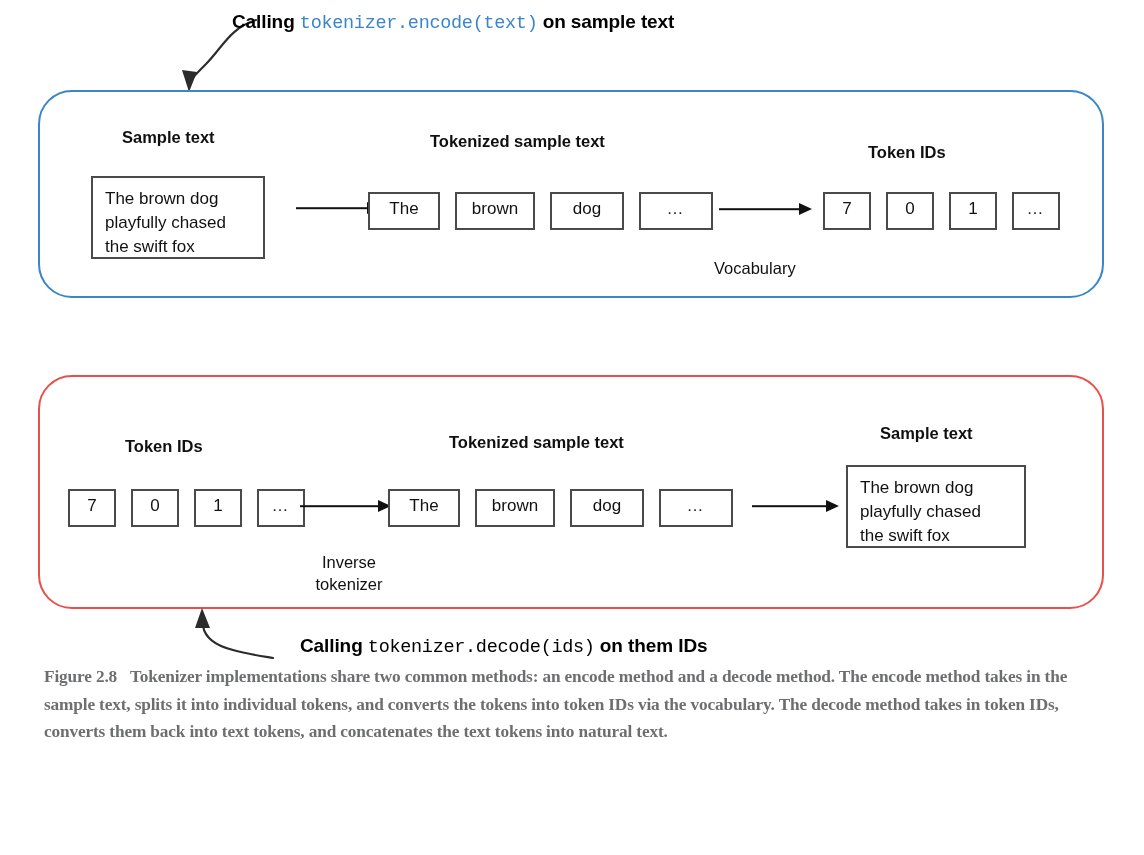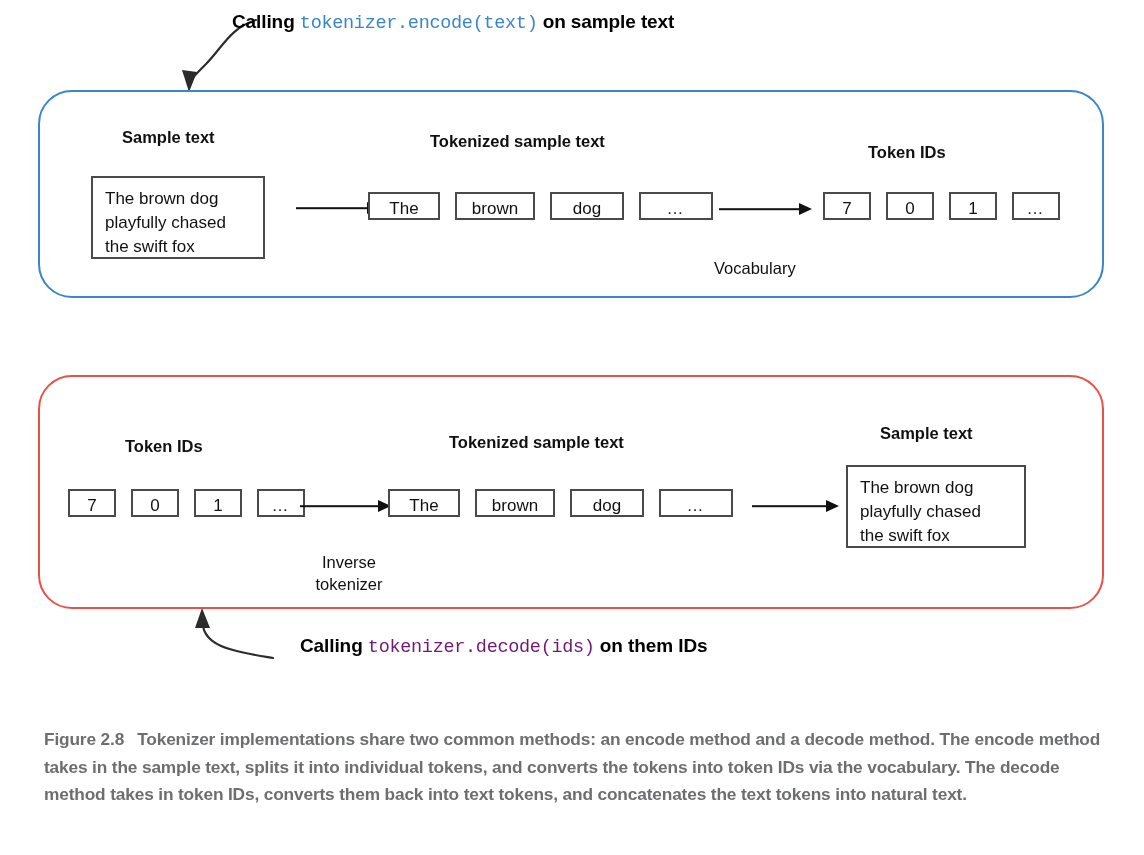--- a/index.html
+++ b/index.html
@@ -26,21 +26,21 @@
     white-space: nowrap;
     letter-spacing: -0.1px;
   }
   .callout .code {
     font-family: "Liberation Mono", "DejaVu Sans Mono", monospace;
     font-weight: normal;
     font-size: 18.5px;
     letter-spacing: -0.3px;
   }
   .code-encode { color: #3b86c8; }
-  .code-decode { color: #701a75; }
+  .code-decode { color: #000000; }
 
   #callout-encode { left: 232px; top: 11px; }
   #callout-decode { left: 300px; top: 635px; }
 
   
   .panel {
     box-sizing: border-box;
     border-radius: 34px;
     background: #ffffff;
   }
@@ -74,21 +74,21 @@
     padding: 9px 11px 9px 12px;
     white-space: pre-line;
   }
 
   
   .chip-row { display: flex; align-items: center; }
   .chip {
     box-sizing: border-box;
     border: 2px solid #4a4a4a;
     background: #fff;
-    height: 28px;
+    height: 38px;
     line-height: 30px;
     text-align: center;
     font-size: 17px;
     color: #111;
     margin-right: 15px;
     padding: 0 10px;
     min-width: 48px;
     white-space: nowrap;
   }
   .chip.ellipsis { letter-spacing: 2px; color: #222; }
@@ -117,27 +117,28 @@
   .arrow-label {
     font-size: 16.5px;
     color: #111;
     white-space: pre-line;
     line-height: 22px;
     margin-top: 24px;
   }
 
   
   #caption {
-    left: 44px; top: 726px;
+    left: 44px; top: 663px;
     width: 1058px;
     font-size: 17.3px;
     line-height: 27.5px;
     font-weight: bold;
     color: #6d6e70;
     letter-spacing: -0.15px;
+    font-family: Liberation Serif, serif;
   }
   #caption .fig-num { color: #6d6e70; }
   #caption .gap { display: inline-block; width: 13px; }
 
   svg { display: block; overflow: visible; }
 </style>
 </head>
 <body>
 
 <div class="abs" style="left:168px; top:14px; width:100px; height:80px;">

